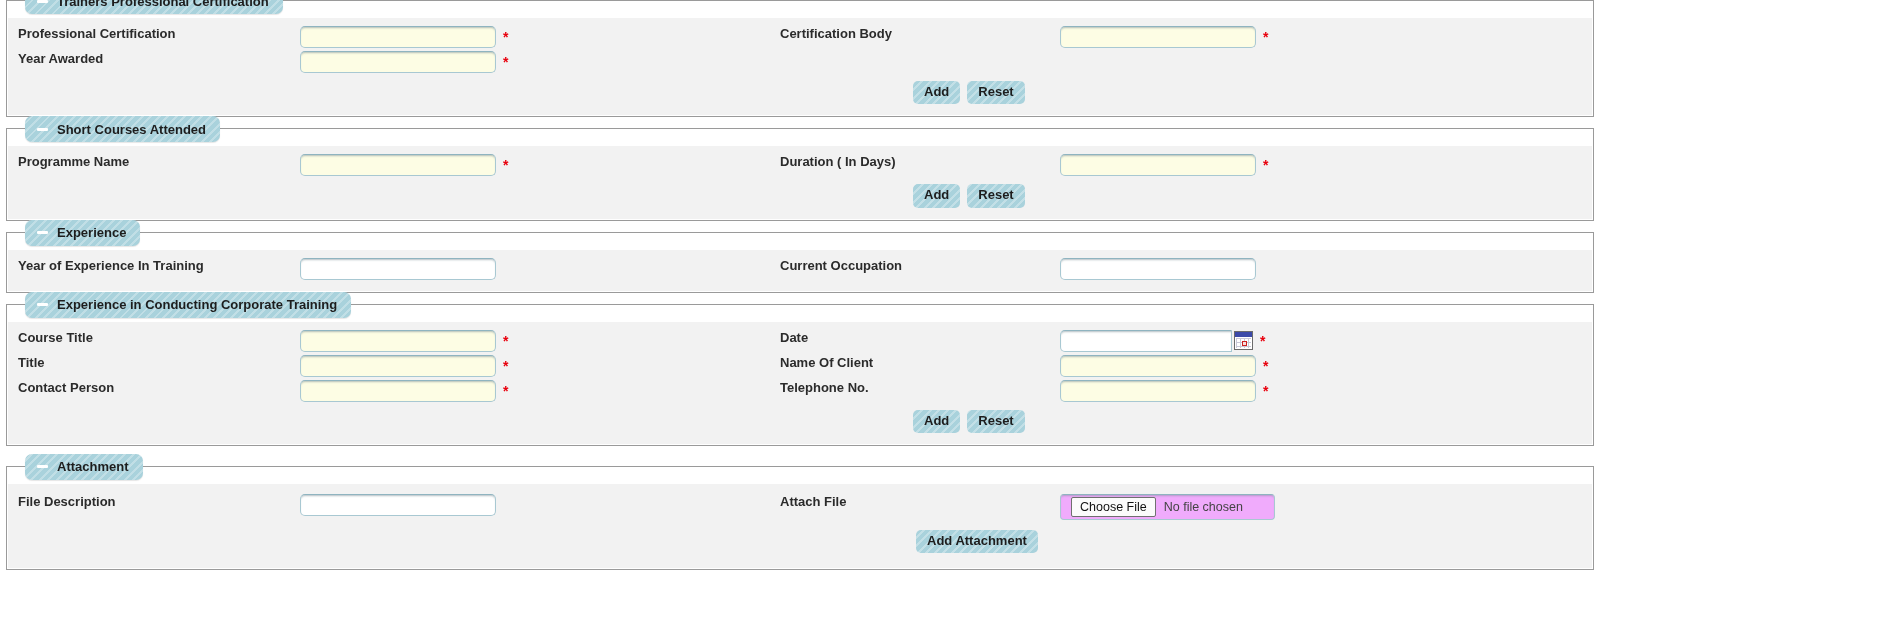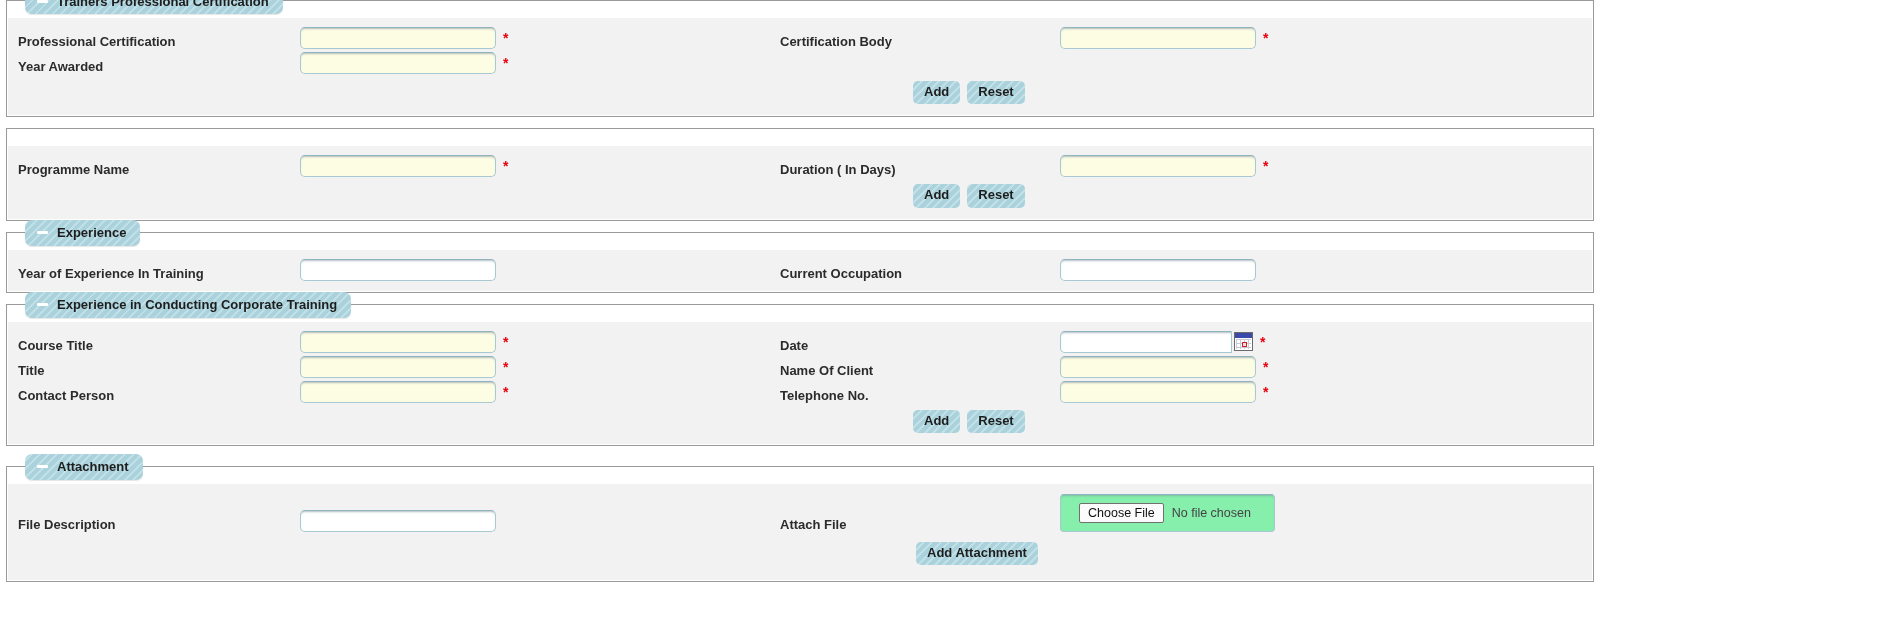--- a/index.html
+++ b/index.html
@@ -72,21 +72,21 @@
   .section-body {
     background: #f2f2f2;
     margin: 17px 1px 1px 1px;
     padding: 7px 0 9px 0;
   }
   .section-body.nopad-top { padding-top: 9px; }
 
   
   .row {
     display: flex;
-    align-items: flex-end;
+    align-items: flex-start;
     min-height: 25px;
     padding: 1px 0;
   }
   .cell-label {
     width: 292px;
     padding-left: 10px;
     font-weight: bold;
     font-size: 13px;
     color: #2b2b2b;
     flex: 0 0 auto;
@@ -191,23 +191,23 @@
 
   
   .file-wrap {
     display: inline-flex;
     align-items: center;
     width: 290px;
     height: 26px;
     border: 1px solid #a8c8d2;
     border-top-color: #8fb4c0;
     border-radius: 4px;
-    background: #86efac;
+    background: #f0abfc;
     box-shadow: inset 0 2px 2px -1px rgba(120,140,150,0.5);
-    padding: 18px;
+    padding: 10px;
     cursor: pointer;
   }
   .file-btn {
     border: 1px solid #707070;
     background: #fbfbfb;
     border-radius: 2px;
     padding: 2px 8px;
     font-size: 12.5px;
     color: #111;
     white-space: nowrap;
@@ -270,20 +270,26 @@
       </div>
       <div class="btnrow">
         <div class="spacer-add"></div>
         <button class="btn" type="button">Add</button>
         <button class="btn" type="button">Reset</button>
       </div>
     </div>
   </fieldset>
 
   <fieldset class="section">
+    <div class="legend-wrap">
+      <div class="legend">
+        <span class="minus-icon"></span>
+        <span>Short Courses Attended</span>
+      </div>
+    </div>
     <div class="section-body">
       <div class="row">
         <div class="cell-label">Programme Name</div>
         <div class="cell-field">
           <input class="inp required" type="text" value="" style="">
           <span class="star">*</span>
         </div>
         <div class="gap-mid"></div>
         <div class="cell-label right">Duration ( In Days)</div>
         <div class="cell-field">

